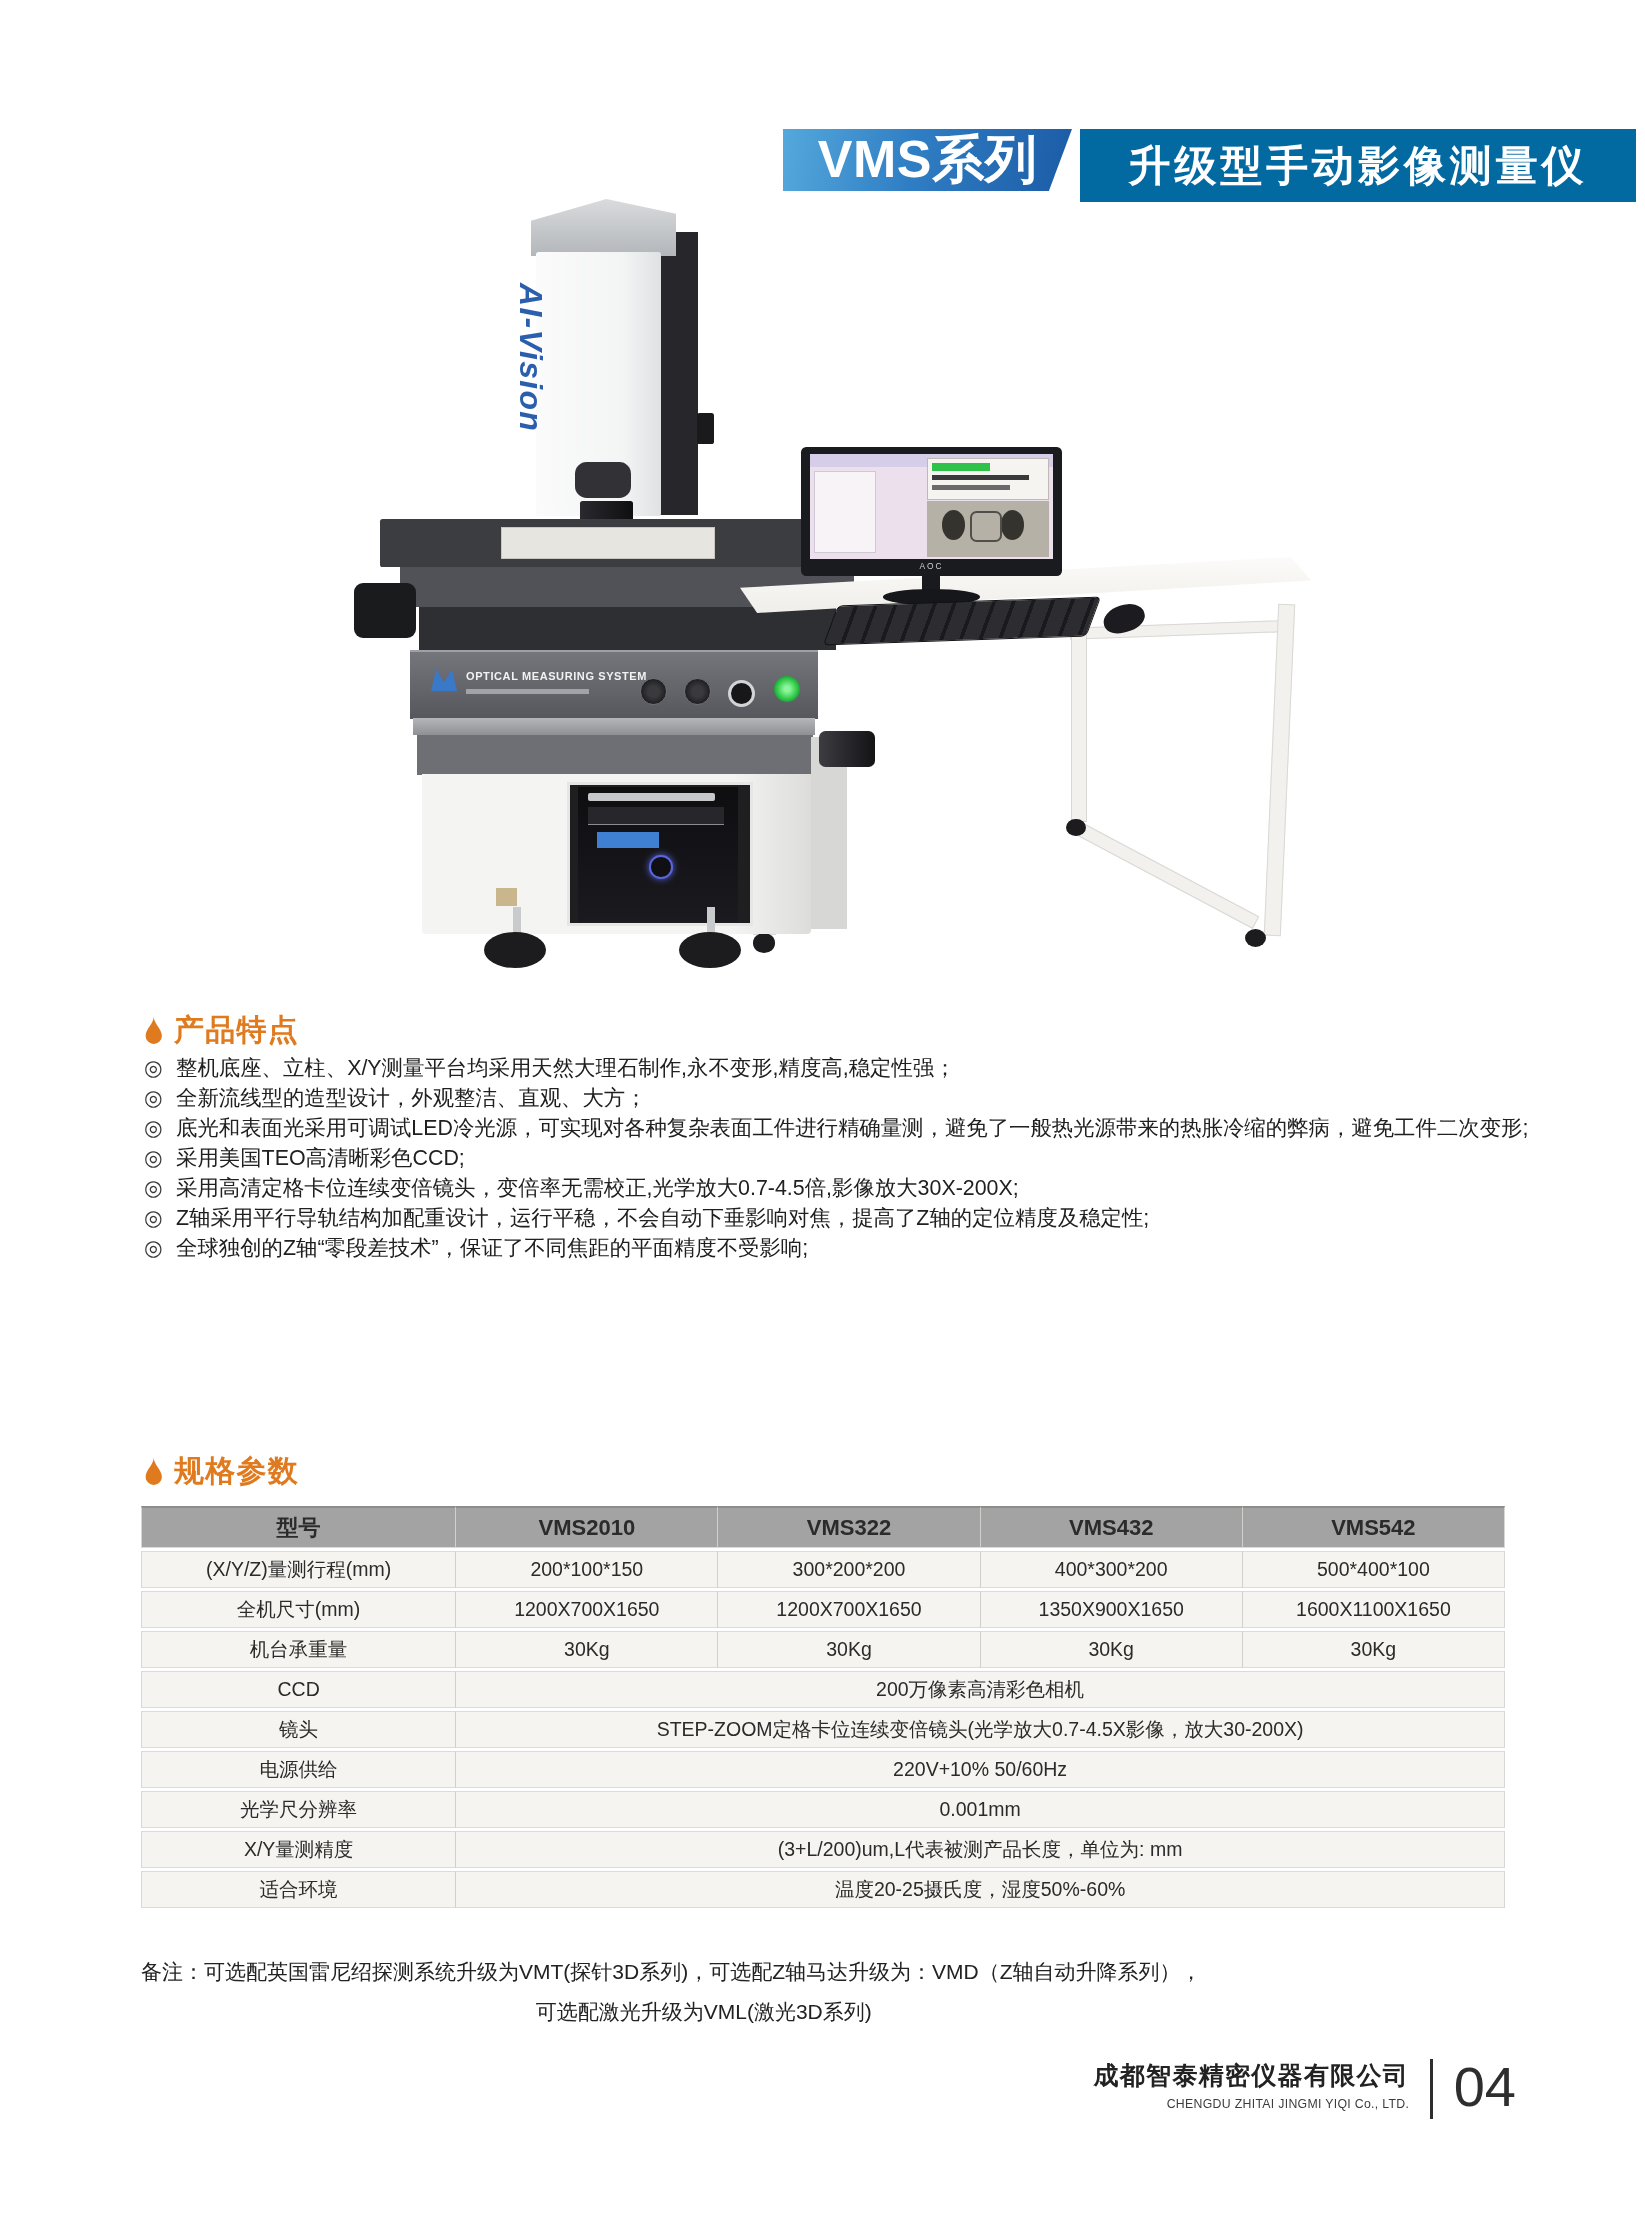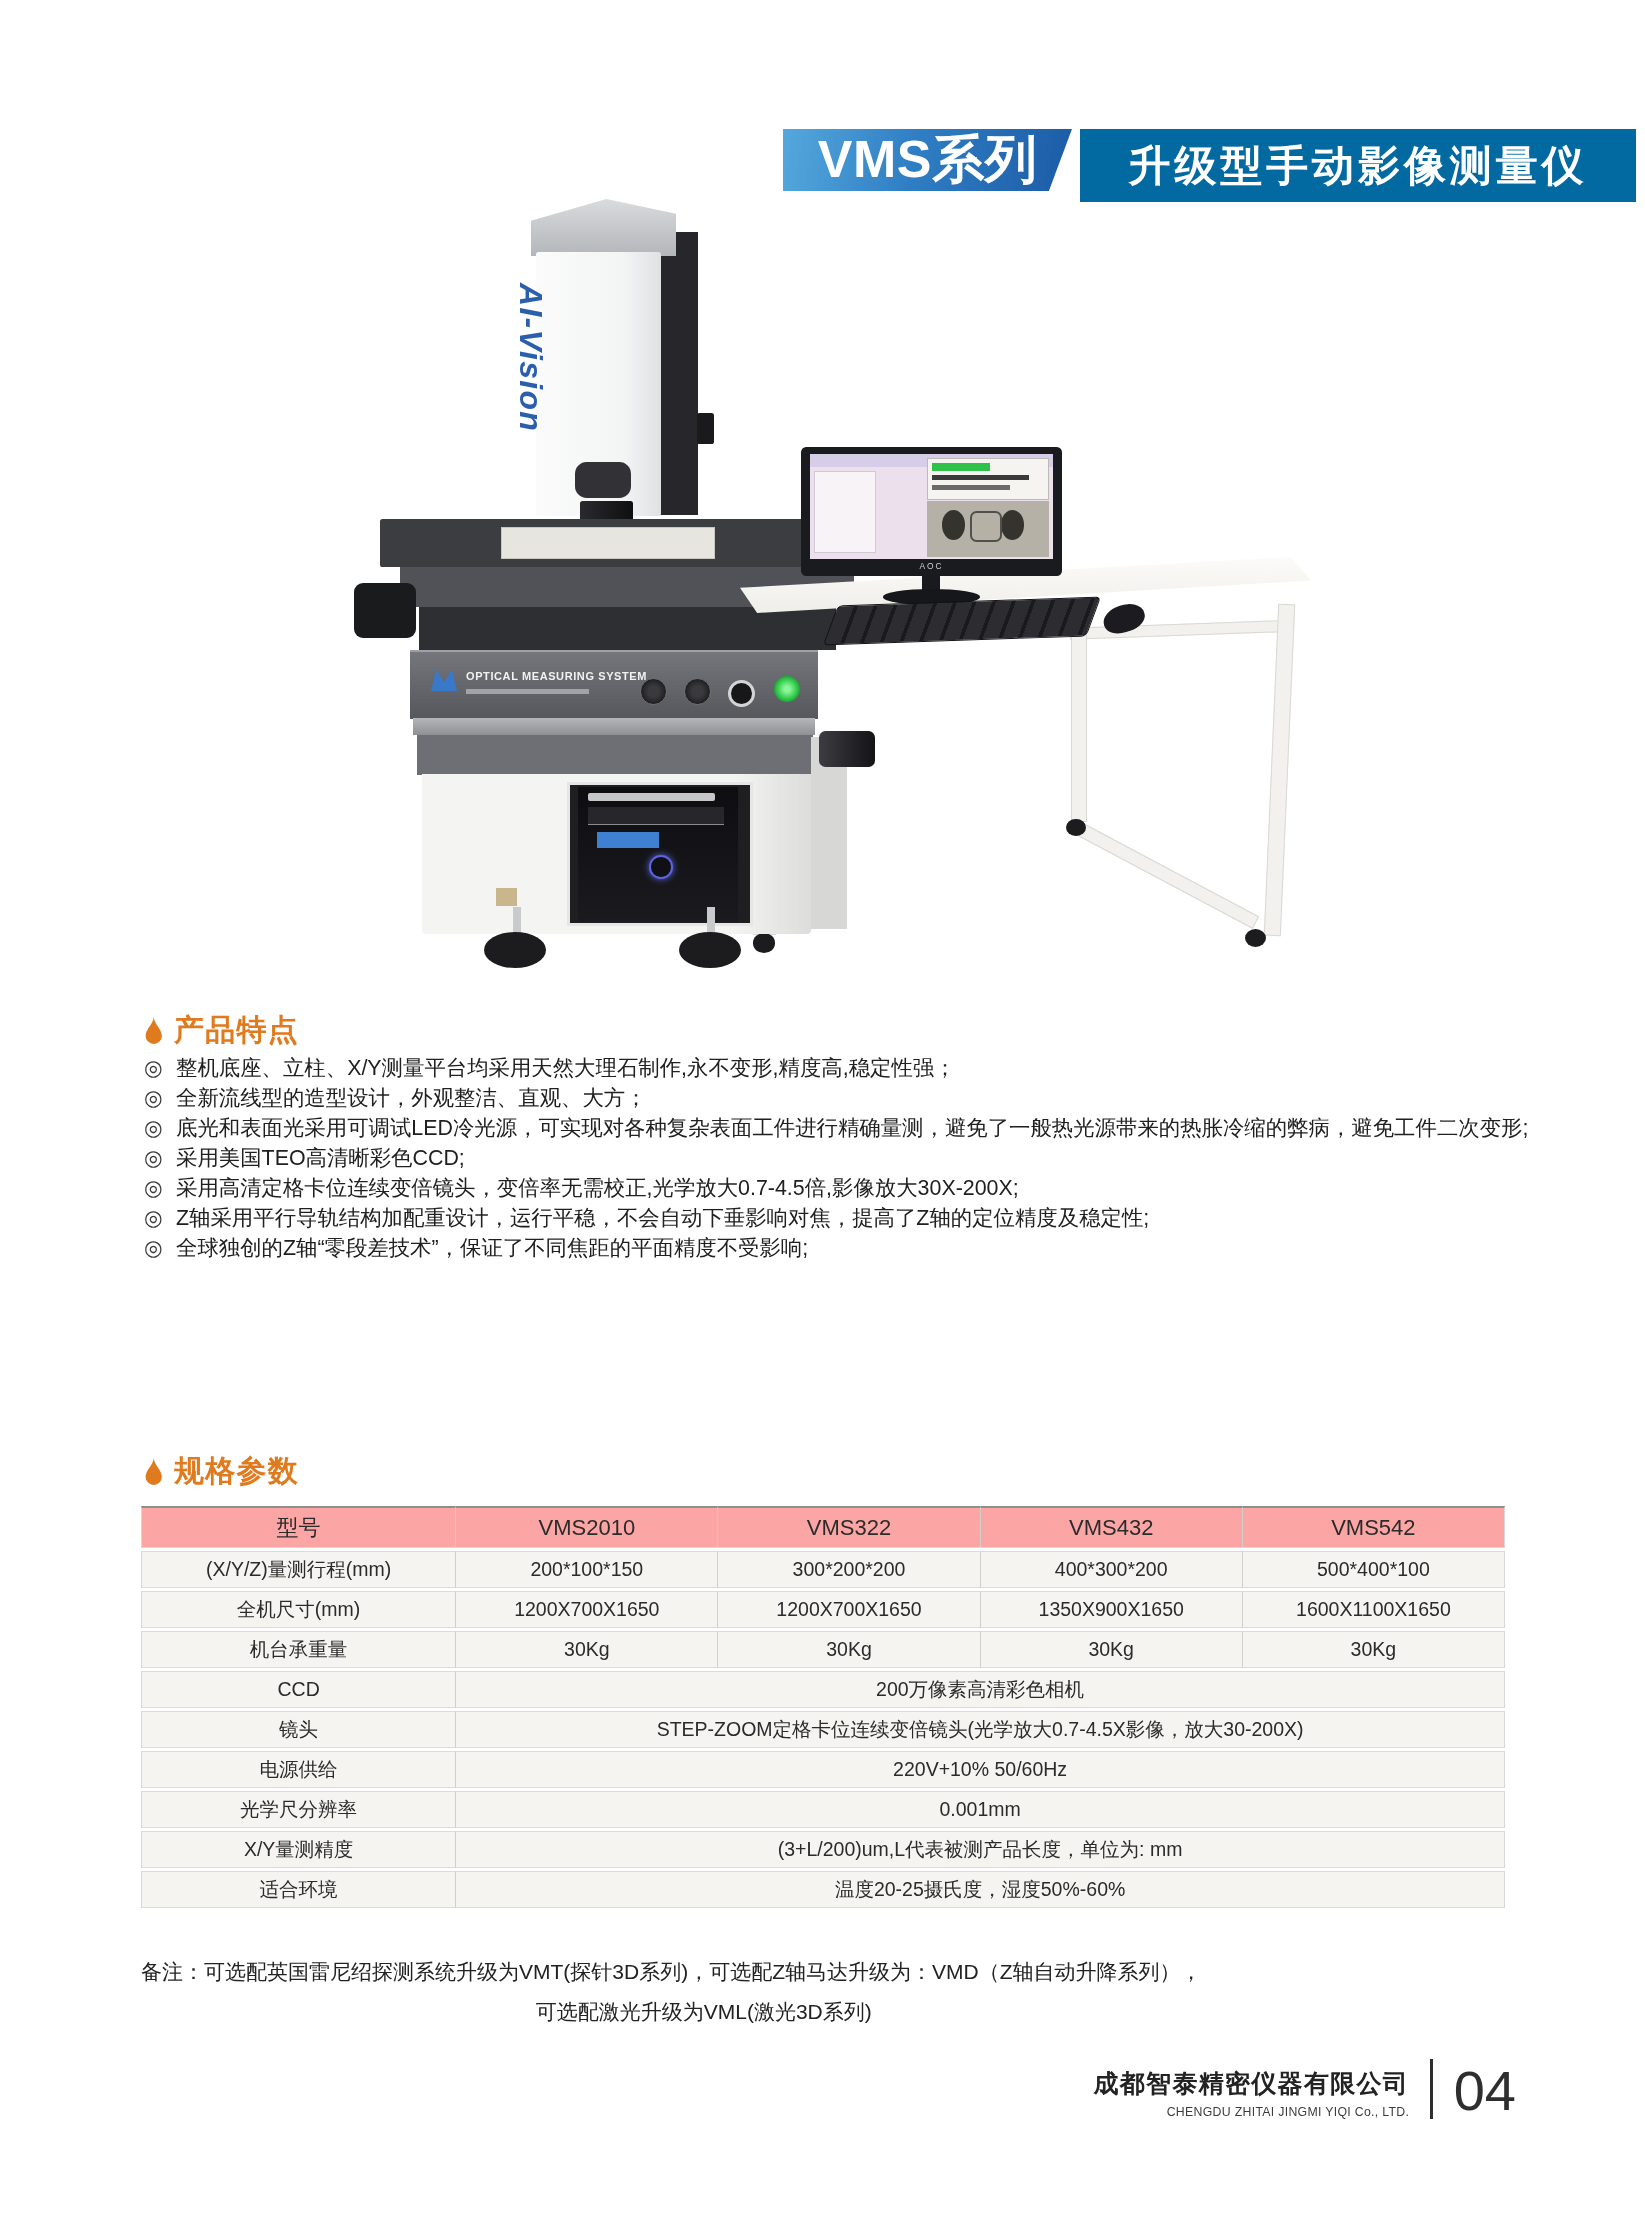--- a/index.html
+++ b/index.html
@@ -34,29 +34,29 @@
   .features li{white-space:nowrap;}
   .features .mk{display:inline-block;width:32px;color:#3a3a3a;}
 
   
   .spec-table{left:141px;top:1503px;width:1364px;border-collapse:separate;border-spacing:0 3.2px;
     font-size:19.5px;color:#2b2b2b;table-layout:fixed;}
   .spec-table th,.spec-table td{
     background:#f5f4f1;text-align:center;vertical-align:middle;height:35px;
     border-top:0.6px solid #dddbd7;border-bottom:0.6px solid #dddbd7;padding:0 6.5px;
     overflow:hidden;white-space:nowrap;}
-  .spec-table th{background:#fca5a5;font-weight:normal;font-size:22px;height:39px;border-top:2.6px solid #8f8d89;}
+  .spec-table th{background:#a3a3a3;font-weight:bold;font-size:22px;height:39px;border-top:2.6px solid #8f8d89;}
   .spec-table th:first-child,.spec-table td:first-child{border-left:0.6px solid #d9d7d3;}
   .spec-table th:last-child,.spec-table td:last-child{border-right:0.6px solid #d9d7d3;}
   .spec-table .vline{border-right:1.3px solid #d2d0cc;}
   .notes{left:141px;top:1952px;font-size:21px;line-height:40px;color:#222;text-align:center;}
   .notes .n2{padding-left:65px;}
 
   
-  .footer{right:130px;top:2059px;display:flex;align-items:flex-end;gap:21px;}
+  .footer{right:130px;top:2059px;display:flex;align-items:flex-start;gap:21px;}
   .footer .co{text-align:right;}
   .footer .cn{font-size:25px;font-weight:bold;color:#222;letter-spacing:1.3px;}
   .footer .en{font-size:12.3px;color:#3c3c3c;letter-spacing:0.3px;margin-top:5.2px;}
   .footer .bar{width:2.6px;height:60px;background:#2e2e2e;}
   .footer .num{font-size:56px;color:#2e2e2e;line-height:1;}
 
   
   .ph{position:absolute;}
   .brandtxt{left:549px;top:283px;width:195px;transform:rotate(90deg);transform-origin:left top;
     font-size:32px;font-weight:bold;font-style:italic;color:#2b5fae;letter-spacing:1.3px;white-space:nowrap;}

